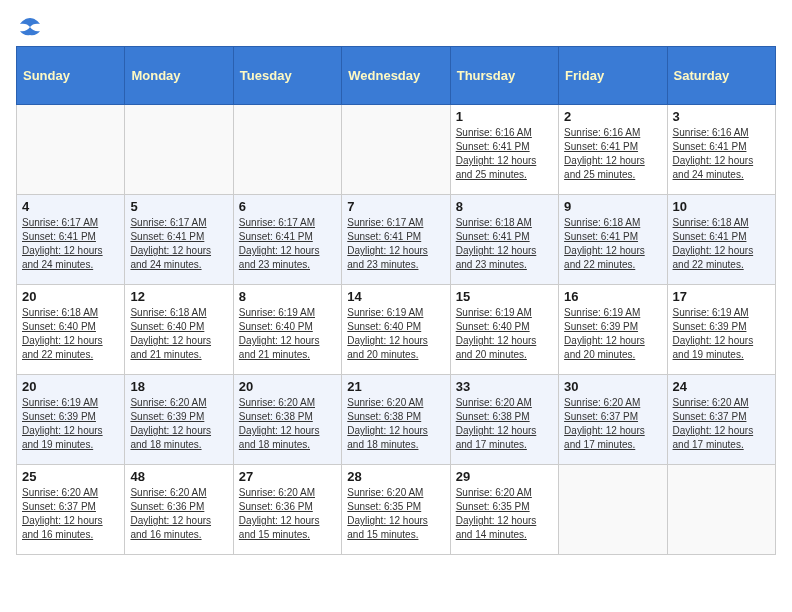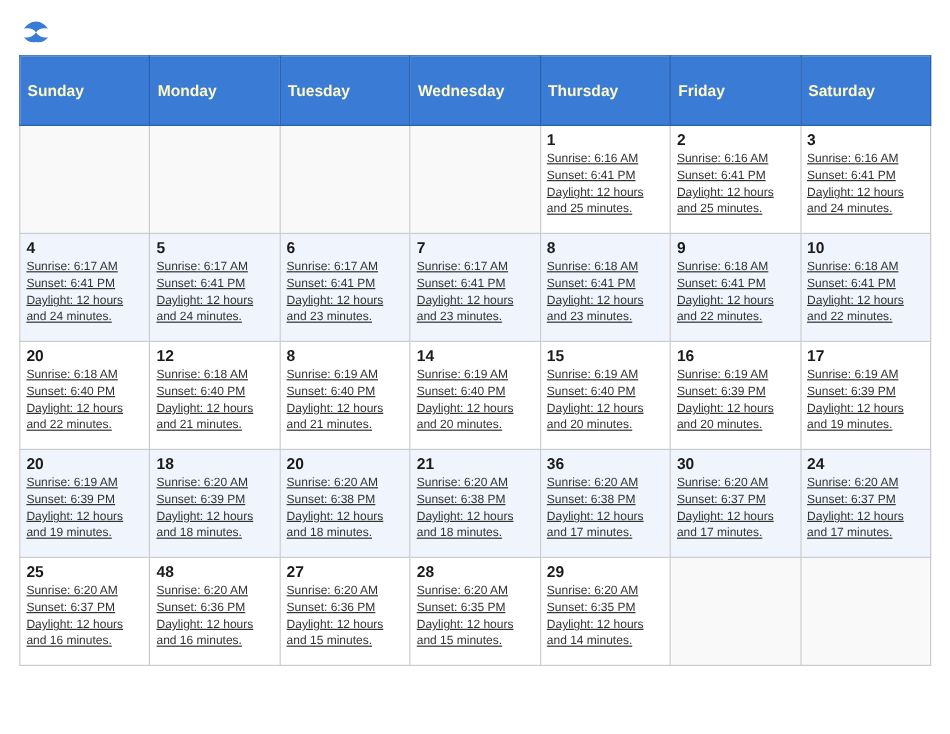--- a/index.html
+++ b/index.html
@@ -273,21 +273,21 @@
 and 18 minutes.</div>
         </td>
         <td class="calendar-cell alt-row">
           <div class="day-number">21</div>
           <div class="cell-info" style="white-space: pre-line;">Sunrise: 6:20 AM
 Sunset: 6:38 PM
 Daylight: 12 hours
 and 18 minutes.</div>
         </td>
         <td class="calendar-cell alt-row">
-          <div class="day-number">36</div>
+          <div class="day-number">33</div>
           <div class="cell-info" style="white-space: pre-line;">Sunrise: 6:20 AM
 Sunset: 6:38 PM
 Daylight: 12 hours
 and 17 minutes.</div>
         </td>
         <td class="calendar-cell alt-row">
           <div class="day-number">30</div>
           <div class="cell-info" style="white-space: pre-line;">Sunrise: 6:20 AM
 Sunset: 6:37 PM
 Daylight: 12 hours

